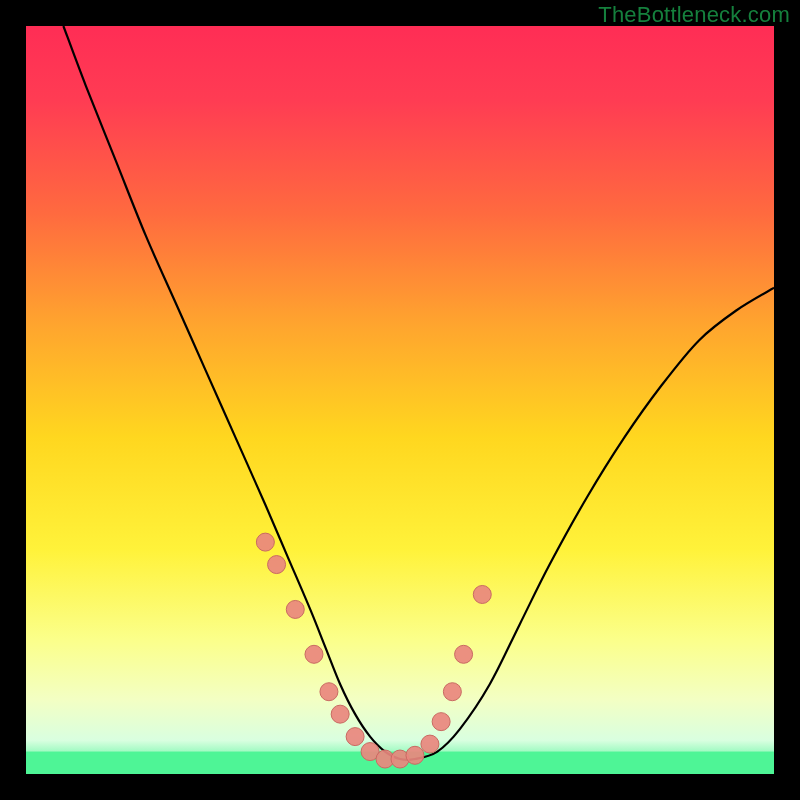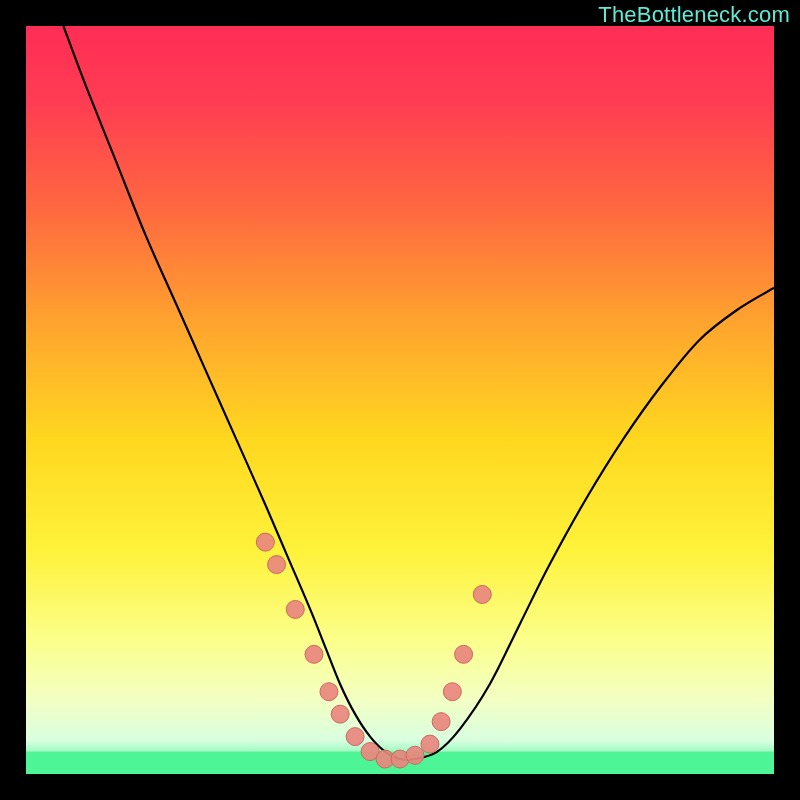--- a/index.html
+++ b/index.html
@@ -23,21 +23,21 @@
     top: 26px;
     left: 26px;
     width: 748px;
     height: 748px;
     overflow: hidden;
   }
   .watermark {
     position: absolute;
     top: 2px;
     right: 10px;
-    color: #5eead4;
+    color: #15803d;
     font-size: 22px;
     font-weight: 500;
     letter-spacing: 0.2px;
     font-family: Arial, sans-serif;
   }
   svg { display: block; }
 </style>
 </head>
 <body>
 

